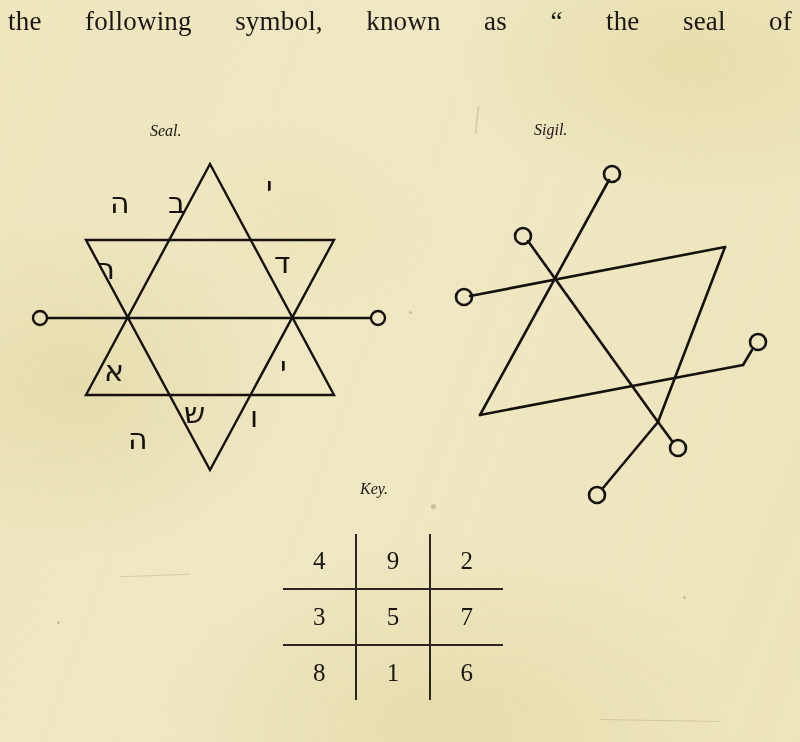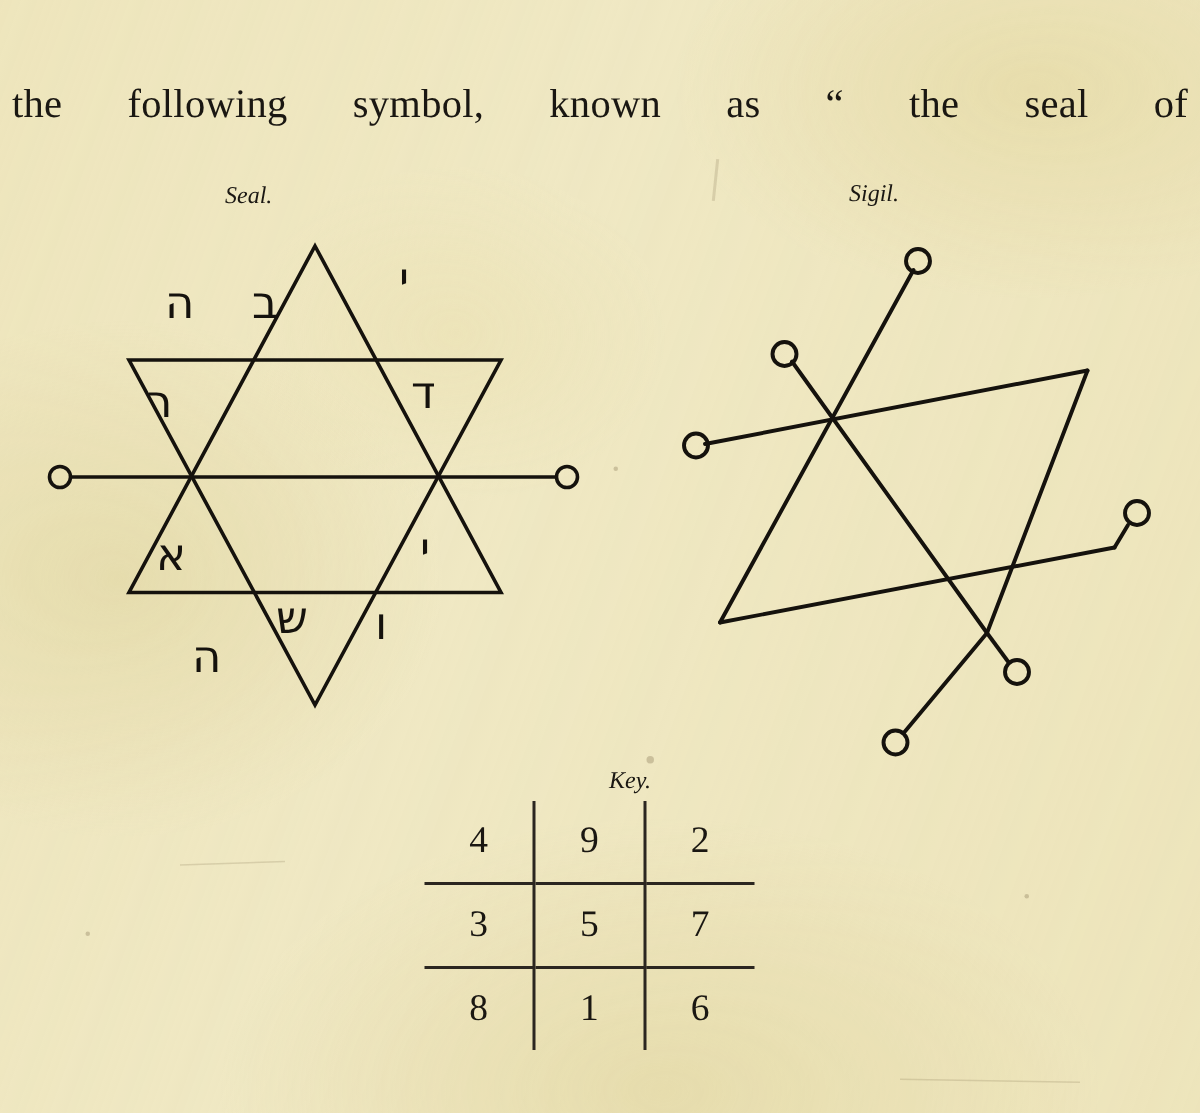--- a/index.html
+++ b/index.html
@@ -43,42 +43,41 @@
 
   
   .body-text {
     position: absolute;
     left: 8px;
     top: 2px;
     width: 784px;
     font-size: 27px;
     line-height: 38px;
     letter-spacing: 0.2px;
-    margin-top: 48px;
   }
   .body-text .line1 {
     display: block;
     text-align: justify;
     text-align-last: justify;
     white-space: nowrap;
   }
   .body-text .line2 {
     display: block;
   }
 
   
   .caption {
     position: absolute;
     font-style: italic;
     font-size: 16px;
     font-family: Liberation Serif, serif;
   }
   #cap-seal { left: 150px; top: 122px; }
-  #cap-sigil { left: 566px; top: 121px; }
-  #cap-key  { left: 360px; top: 512px; margin-left: 46px; }
+  #cap-sigil { left: 534px; top: 121px; }
+  #cap-key  { left: 360px; top: 480px; }
 
   
   #seal-figure {
     position: absolute;
     left: 24px;
     top: 150px;
     width: 370px;
     height: 340px;
   }
   #sigil-figure {

